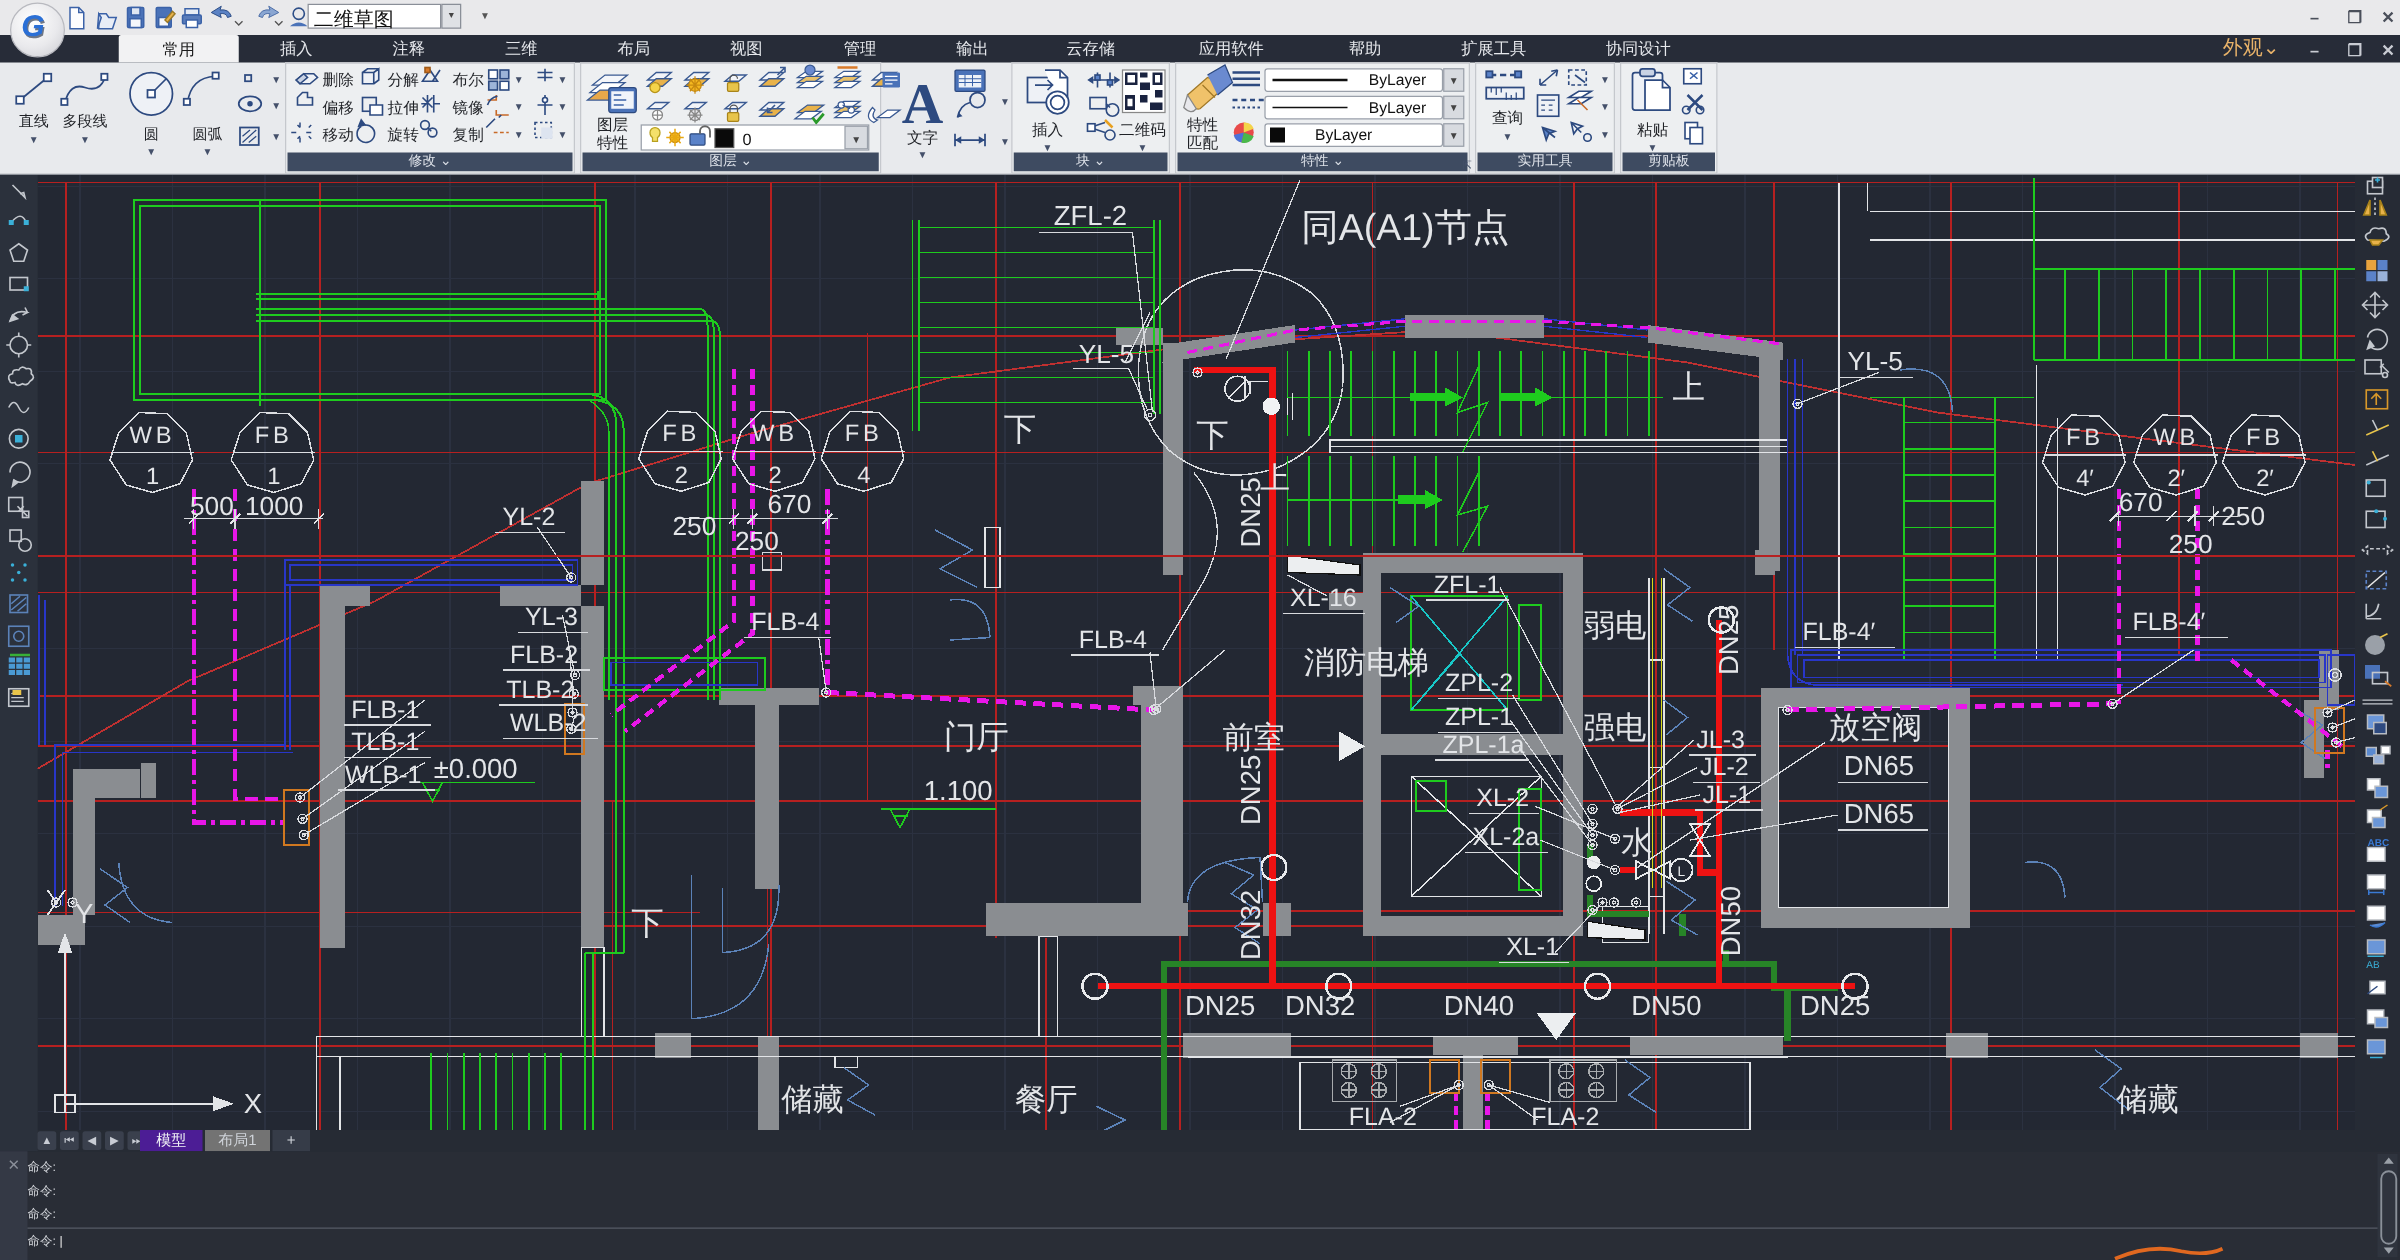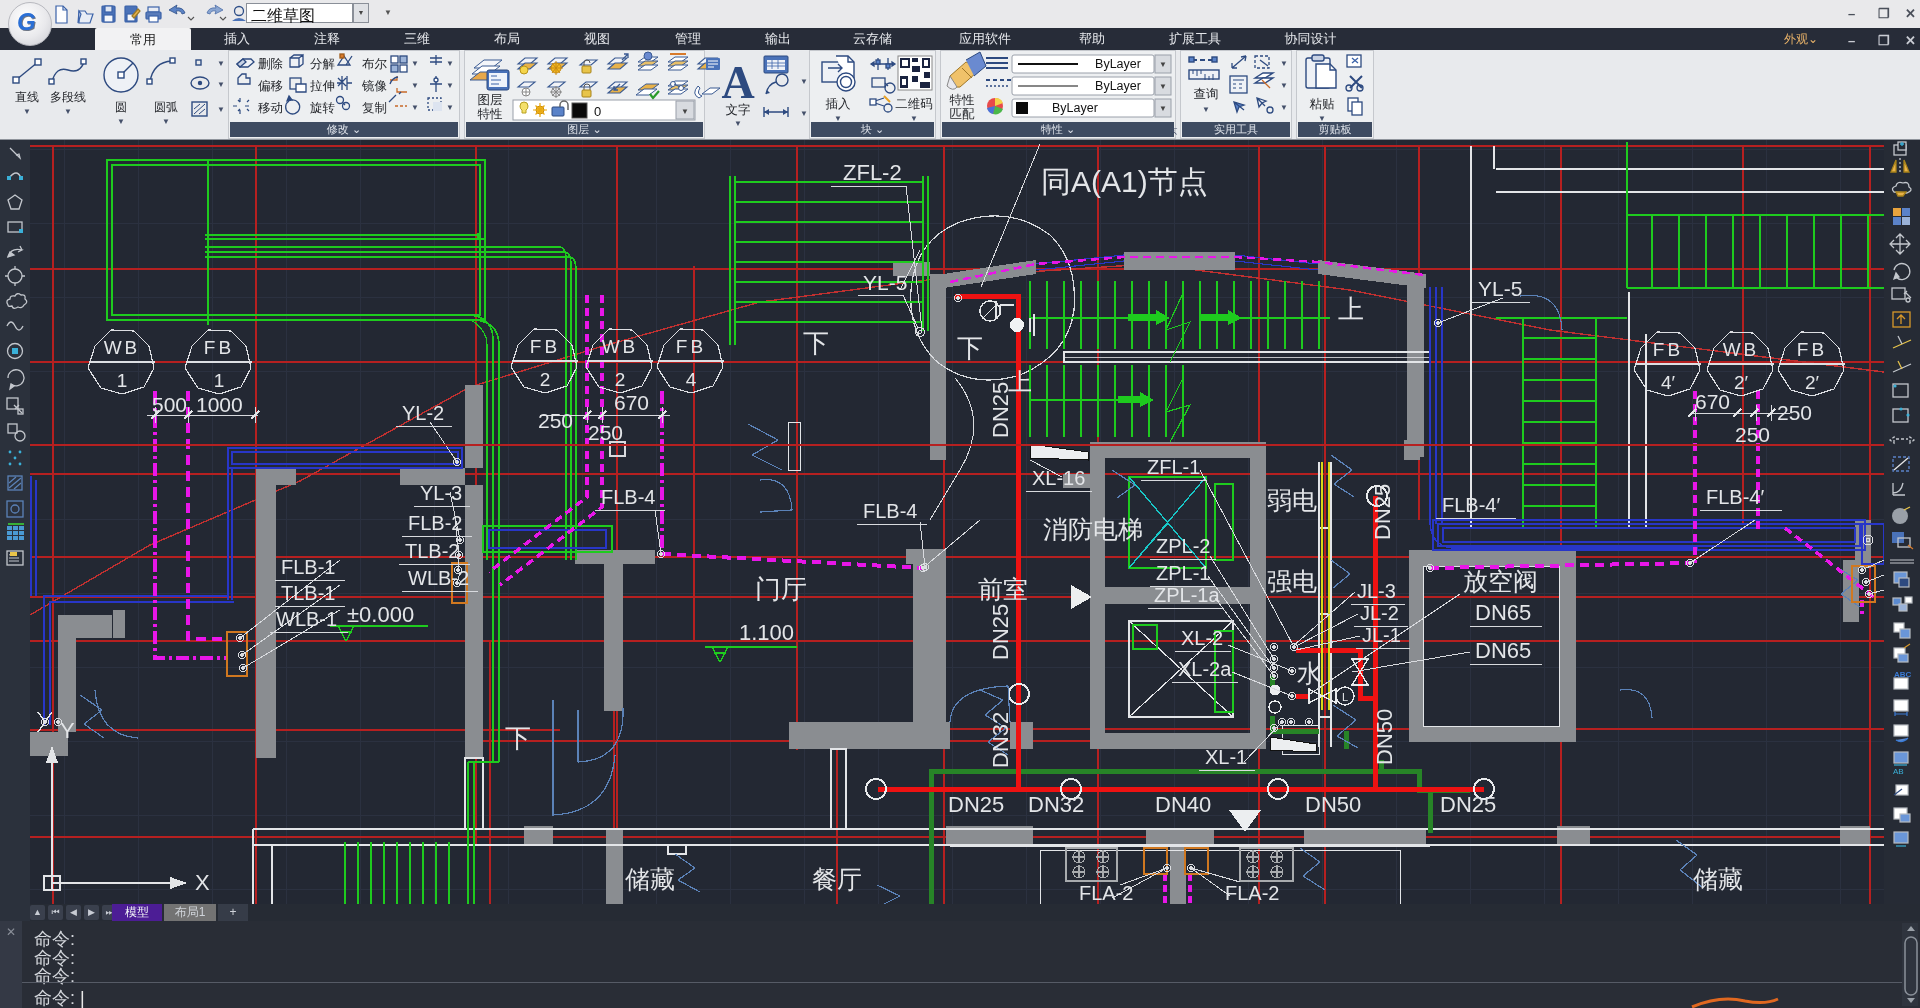--- a/index.html
+++ b/index.html
@@ -18,21 +18,21 @@
   border:1px solid #b8b9bf; z-index:60; }
 #logo span { position:absolute; left:8px; top:5px; font-size:24px; font-weight:bold; color:#2a6fd6;
   font-style:italic; text-shadow:1px 1px 0 #6e7685; }
 
 
 #tabrow { left:0; top:28px; width:1920px; height:22px; background:#272c38; }
 .rtab { position:absolute; top:0; height:22px; line-height:22px; color:#e6e8ec; font-size:13px;
   text-align:center; }
 #tab-active { left:95px; top:28px; width:96px; height:22px; background:#f2f2f3; color:#1c1c1c;
   border-radius:2px 2px 0 0; line-height:23px; text-align:center; font-size:13px; }
-#waiguan { color:#e8b269; font-size:12px; }
+#waiguan { color:#e8b269; font-size:16px; }
 
 
 #ribbon { left:0; top:50px; width:1920px; height:90px; background:#e8eaed; border-bottom:1px solid #8f949c; }
 .panel { position:absolute; top:50px; height:89px; background:#edeff1; border:1px solid #c5c8cd; }
 .ptitle { position:absolute; left:1px; right:1px; bottom:1px; height:15px; background:#3e4b61;
   color:#dfe3ea; font-size:11px; text-align:center; line-height:15px; }
 
 
 #ltool { left:0; top:140px; width:30px; height:781px; background:#2a303b; border-right:1px solid #3a404c; }
 #rtool { left:1884px; top:140px; width:36px; height:764px; background:#262b35; border-left:1px solid #3a404c; }
@@ -43,21 +43,21 @@
 
 #sheettabs { left:30px; top:904px; width:1890px; height:17px; background:#262b34; }
 .navbtn { position:absolute; top:905px; width:15px; height:15px; background:#3a404d; color:#c8ccd4;
   font-size:9px; text-align:center; line-height:15px; border-radius:2px; }
 .sheet { position:absolute; top:904px; height:17px; line-height:17px; font-size:12px; color:#cfd3d9;
   text-align:center; }
 
 
 #cmd { left:0; top:921px; width:1920px; height:87px; background:#292d36; }
 #cmdgutter { left:0; top:921px; width:22px; height:87px; background:#343945; }
-.cmdline { position:absolute; left:34px; color:#d4d7dc; font-size:18px; }
+.cmdline { position:absolute; left:22px; color:#d4d7dc; font-size:10px; }
 #cmdsep { left:22px; top:982px; width:1886px; height:1px; background:#565b66; }
 </style>
 </head>
 <body>
 <div id="app">
 
   <div class="abs" id="titlebar"></div>
   <div class="abs winbtn" style="left:1848px;">–</div>
   <div class="abs winbtn" style="left:1878px;">❐</div>
   <div class="abs winbtn" style="left:1905px;">✕</div>

